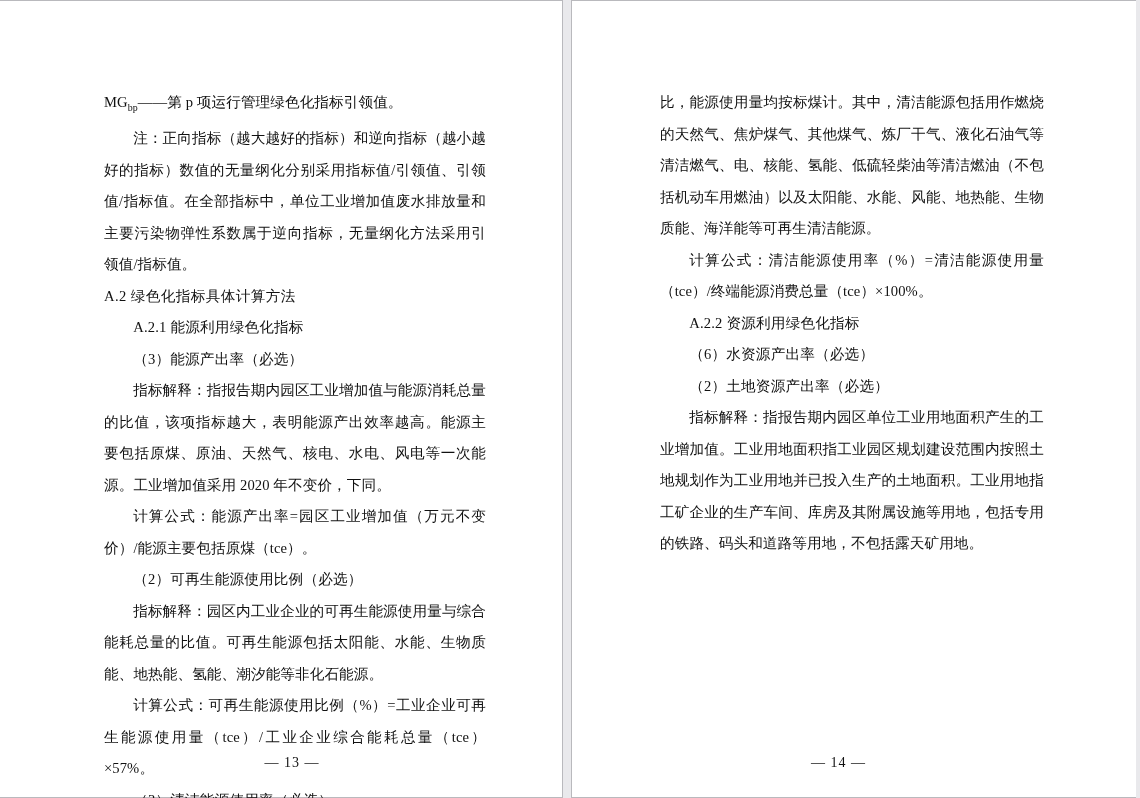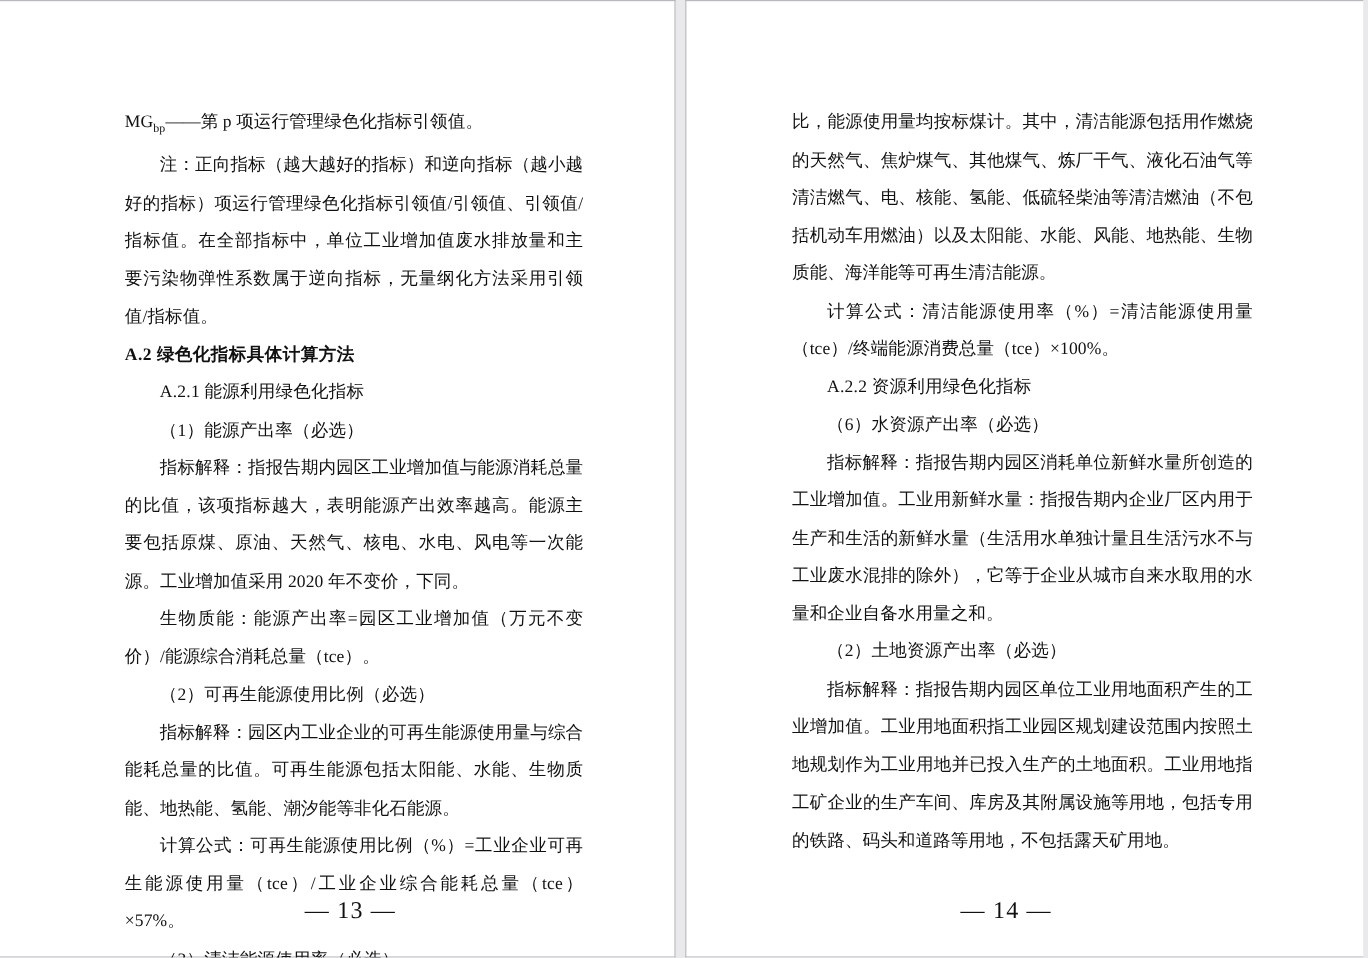--- a/index.html
+++ b/index.html
@@ -55,21 +55,21 @@
     line-height: 31.5px;
     color: #111;
     text-align: justify;
     text-justify: inter-ideograph;
     letter-spacing: 0.1px;
   }
   .indent {
     text-indent: 2em;
   }
   .heading {
-    font-weight: bold;
+    font-weight: normal;
     text-indent: 0;
     letter-spacing: 0.4px;
   }
   .sub-num {
     text-indent: 2em;
     letter-spacing: 0.2px;
   }
   .formula-sym {
     text-indent: 0;
   }
@@ -79,21 +79,21 @@
   }
   .sym sub {
     font-size: 0.68em;
   }
   .folio {
     position: absolute;
     bottom: 26px;
     width: 100%;
     left: 0;
     text-align: center;
-    font-size: 20px;
+    font-size: 14px;
     color: #111;
     letter-spacing: 1px;
   }
   .page-left .folio {
     padding-left: 22px;
     box-sizing: border-box;
   }
   .page-right .folio {
     padding-right: 31px;
     box-sizing: border-box;
@@ -106,31 +106,31 @@
 </head>
 <body>
 
 <div class="spread">
 
   <div class="page page-left">
     <div class="page-inner">
 
       <p class="formula-sym"><span class="sym">MG<sub>bp</sub></span><span>——第 p 项运行管理绿色化指标引领值。</span></p>
 
-      <p class="indent">注：正向指标（越大越好的指标）和逆向指标（越小越好的指标）项运行管理绿色化指标引领值/引领值、引领值/指标值。在全部指标中，单位工业增加值废水排放量和主要污染物弹性系数属于逆向指标，无量纲化方法采用引领值/指标值。</p>
+      <p class="indent">注：正向指标（越大越好的指标）和逆向指标（越小越好的指标）数值的无量纲化分别采用指标值/引领值、引领值/指标值。在全部指标中，单位工业增加值废水排放量和主要污染物弹性系数属于逆向指标，无量纲化方法采用引领值/指标值。</p>
 
       <p class="heading">A.2  绿色化指标具体计算方法</p>
 
       <p class="sub-num">A.2.1  能源利用绿色化指标</p>
 
-      <p class="sub-num">（1）能源产出率（必选）</p>
+      <p class="sub-num">（3）能源产出率（必选）</p>
 
       <p class="indent">指标解释：指报告期内园区工业增加值与能源消耗总量的比值，该项指标越大，表明能源产出效率越高。能源主要包括原煤、原油、天然气、核电、水电、风电等一次能源。工业增加值采用 2020 年不变价，下同。</p>
 
-      <p class="indent">生物质能：能源产出率=园区工业增加值（万元不变价）/能源综合消耗总量（tce）。</p>
+      <p class="indent">计算公式：能源产出率=园区工业增加值（万元不变价）/能源主要包括原煤（tce）。</p>
 
       <p class="sub-num">（2）可再生能源使用比例（必选）</p>
 
       <p class="indent">指标解释：园区内工业企业的可再生能源使用量与综合能耗总量的比值。可再生能源包括太阳能、水能、生物质能、地热能、氢能、潮汐能等非化石能源。</p>
 
       <p class="indent">计算公式：可再生能源使用比例（%）=工业企业可再生能源使用量（tce）/工业企业综合能耗总量（tce）×57%。</p>
 
       <p class="sub-num">（3）清洁能源使用率（必选）</p>
 
     </div>
@@ -141,21 +141,20 @@
     <div class="page-inner">
 
       <p>比，能源使用量均按标煤计。其中，清洁能源包括用作燃烧的天然气、焦炉煤气、其他煤气、炼厂干气、液化石油气等清洁燃气、电、核能、氢能、低硫轻柴油等清洁燃油（不包括机动车用燃油）以及太阳能、水能、风能、地热能、生物质能、海洋能等可再生清洁能源。</p>
 
       <p class="indent">计算公式：清洁能源使用率（%）=清洁能源使用量（tce）/终端能源消费总量（tce）×100%。</p>
 
       <p class="sub-num">A.2.2  资源利用绿色化指标</p>
 
       <p class="sub-num">（6）水资源产出率（必选）</p>
 
-      <p class="indent">指标解释：指报告期内园区消耗单位新鲜水量所创造的工业增加值。工业用新鲜水量：指报告期内企业厂区内用于生产和生活的新鲜水量（生活用水单独计量且生活污水不与工业废水混排的除外），它等于企业从城市自来水取用的水量和企业自备水用量之和。</p>
 
 
       <p class="sub-num">（2）土地资源产出率（必选）</p>
 
       <p class="indent">指标解释：指报告期内园区单位工业用地面积产生的工业增加值。工业用地面积指工业园区规划建设范围内按照土地规划作为工业用地并已投入生产的土地面积。工业用地指工矿企业的生产车间、库房及其附属设施等用地，包括专用的铁路、码头和道路等用地，不包括露天矿用地。</p>
 
     </div>
     <div class="folio">— 14 —</div>
   </div>
 

